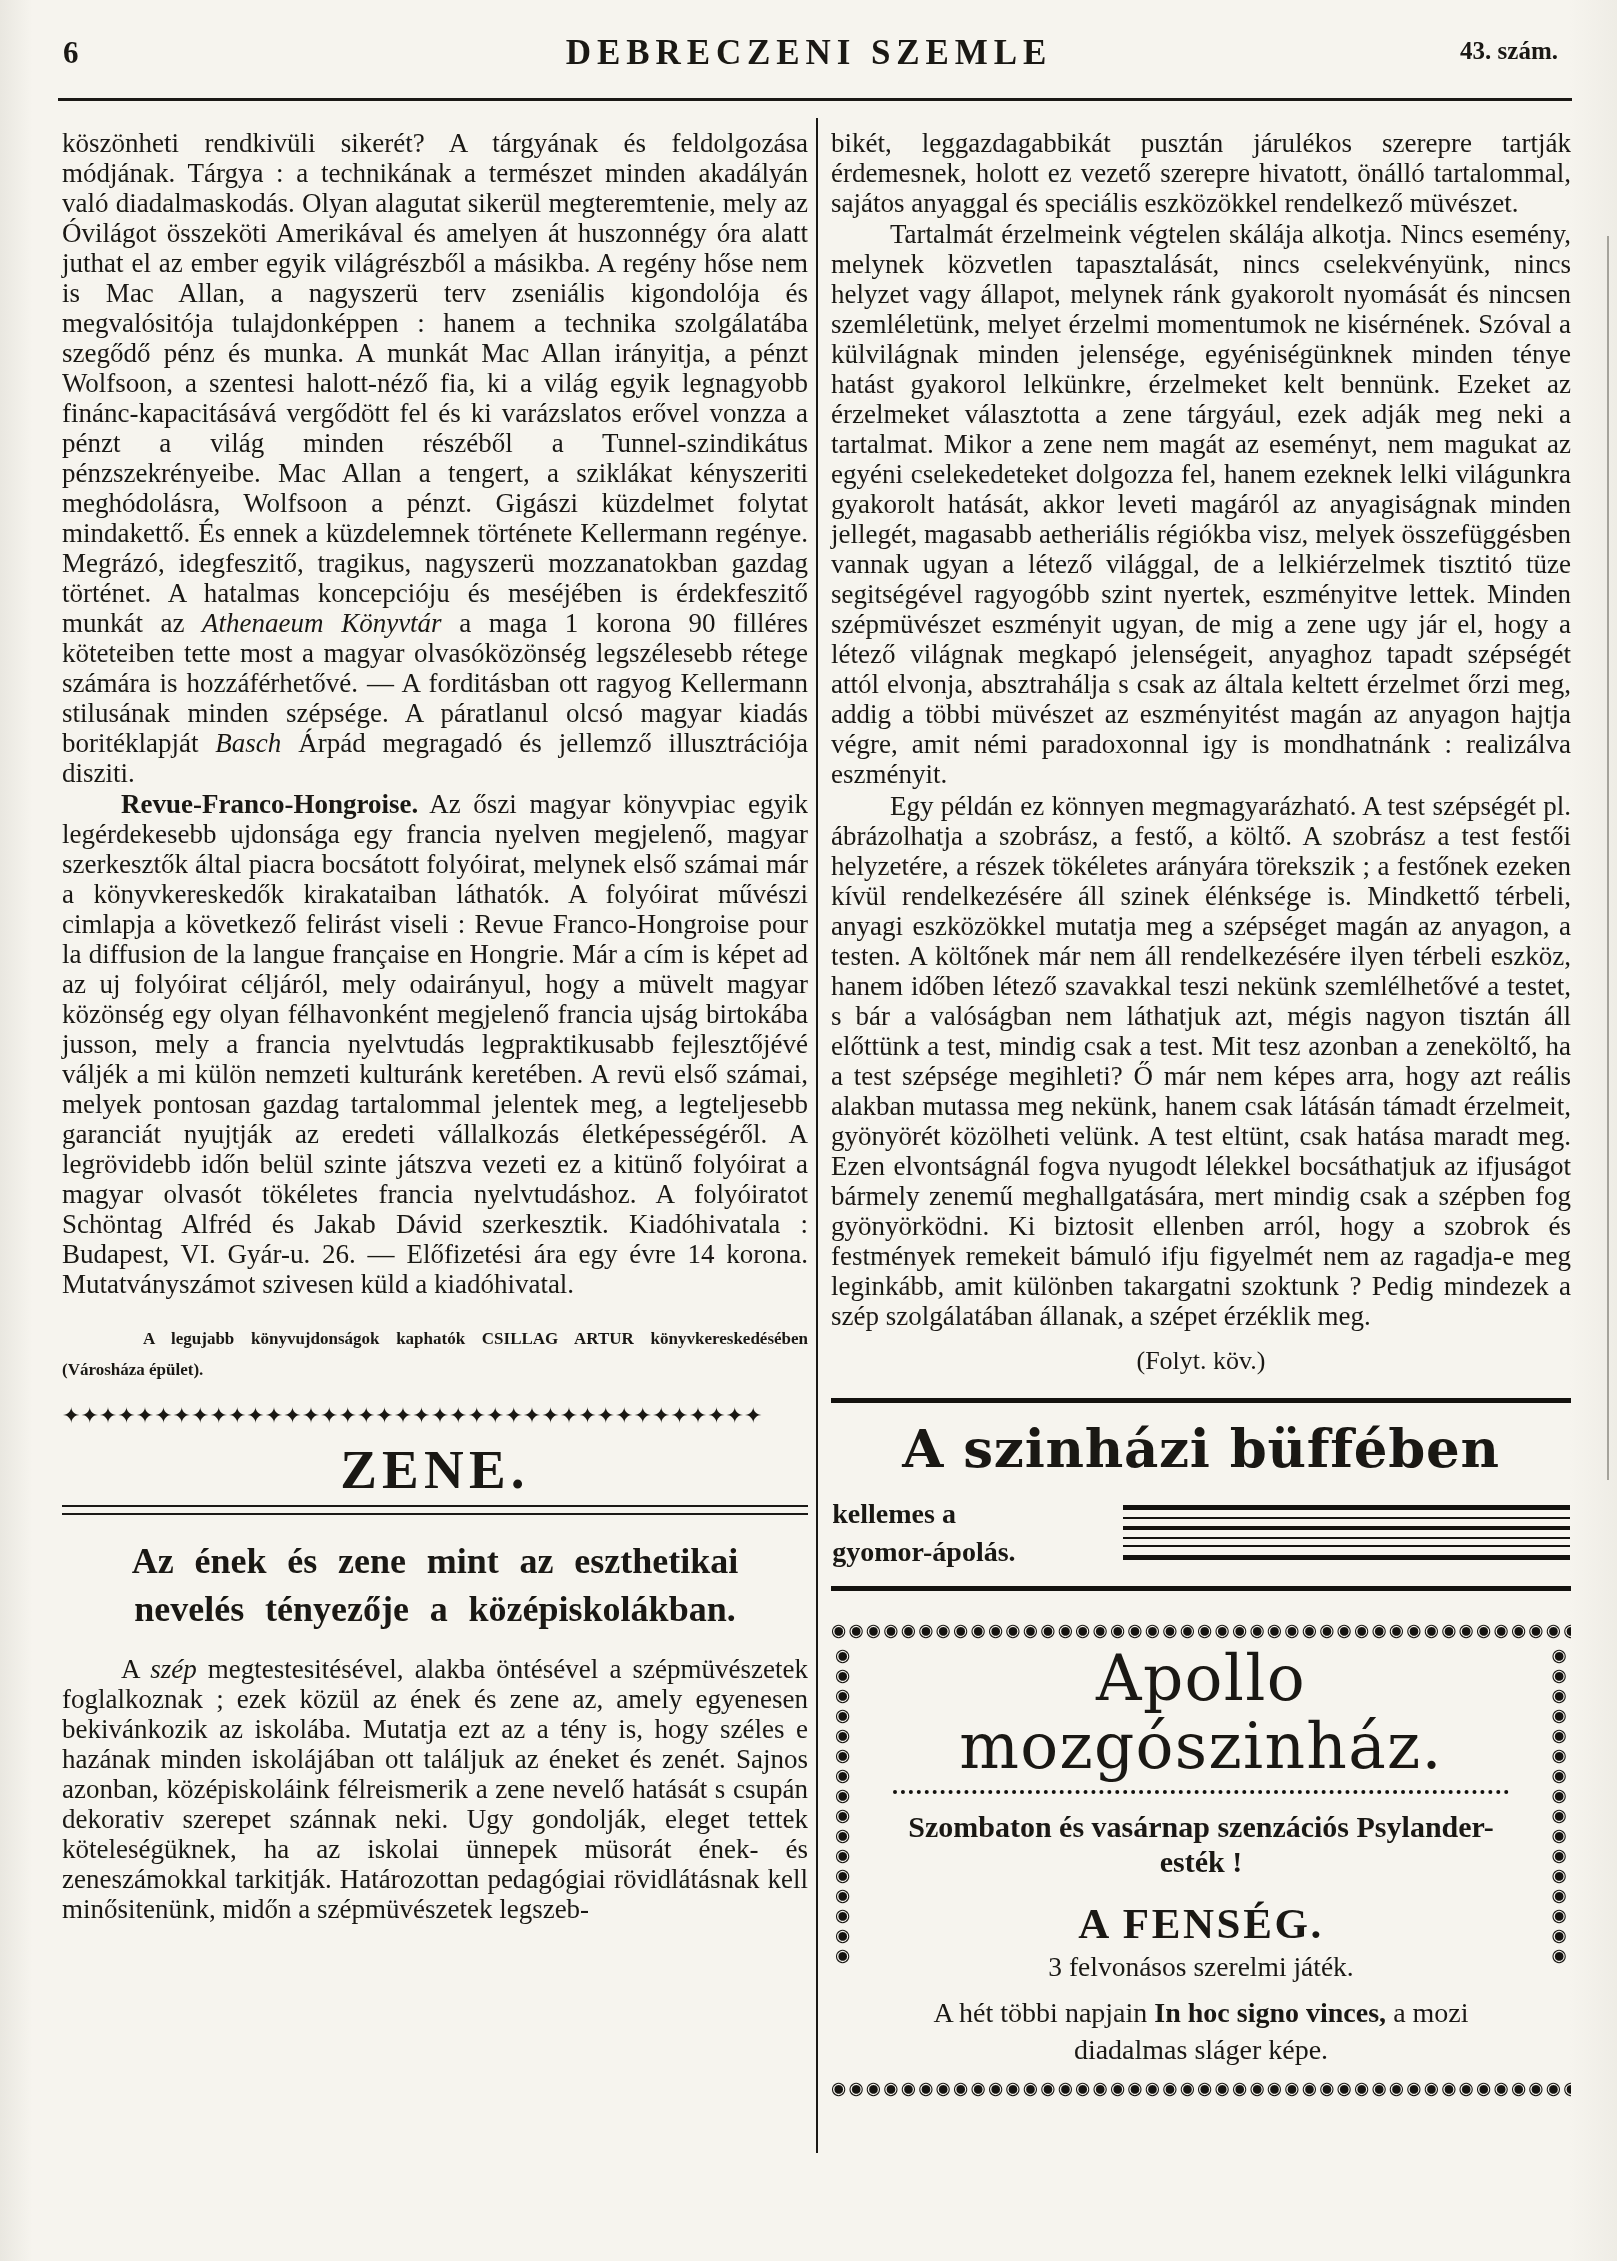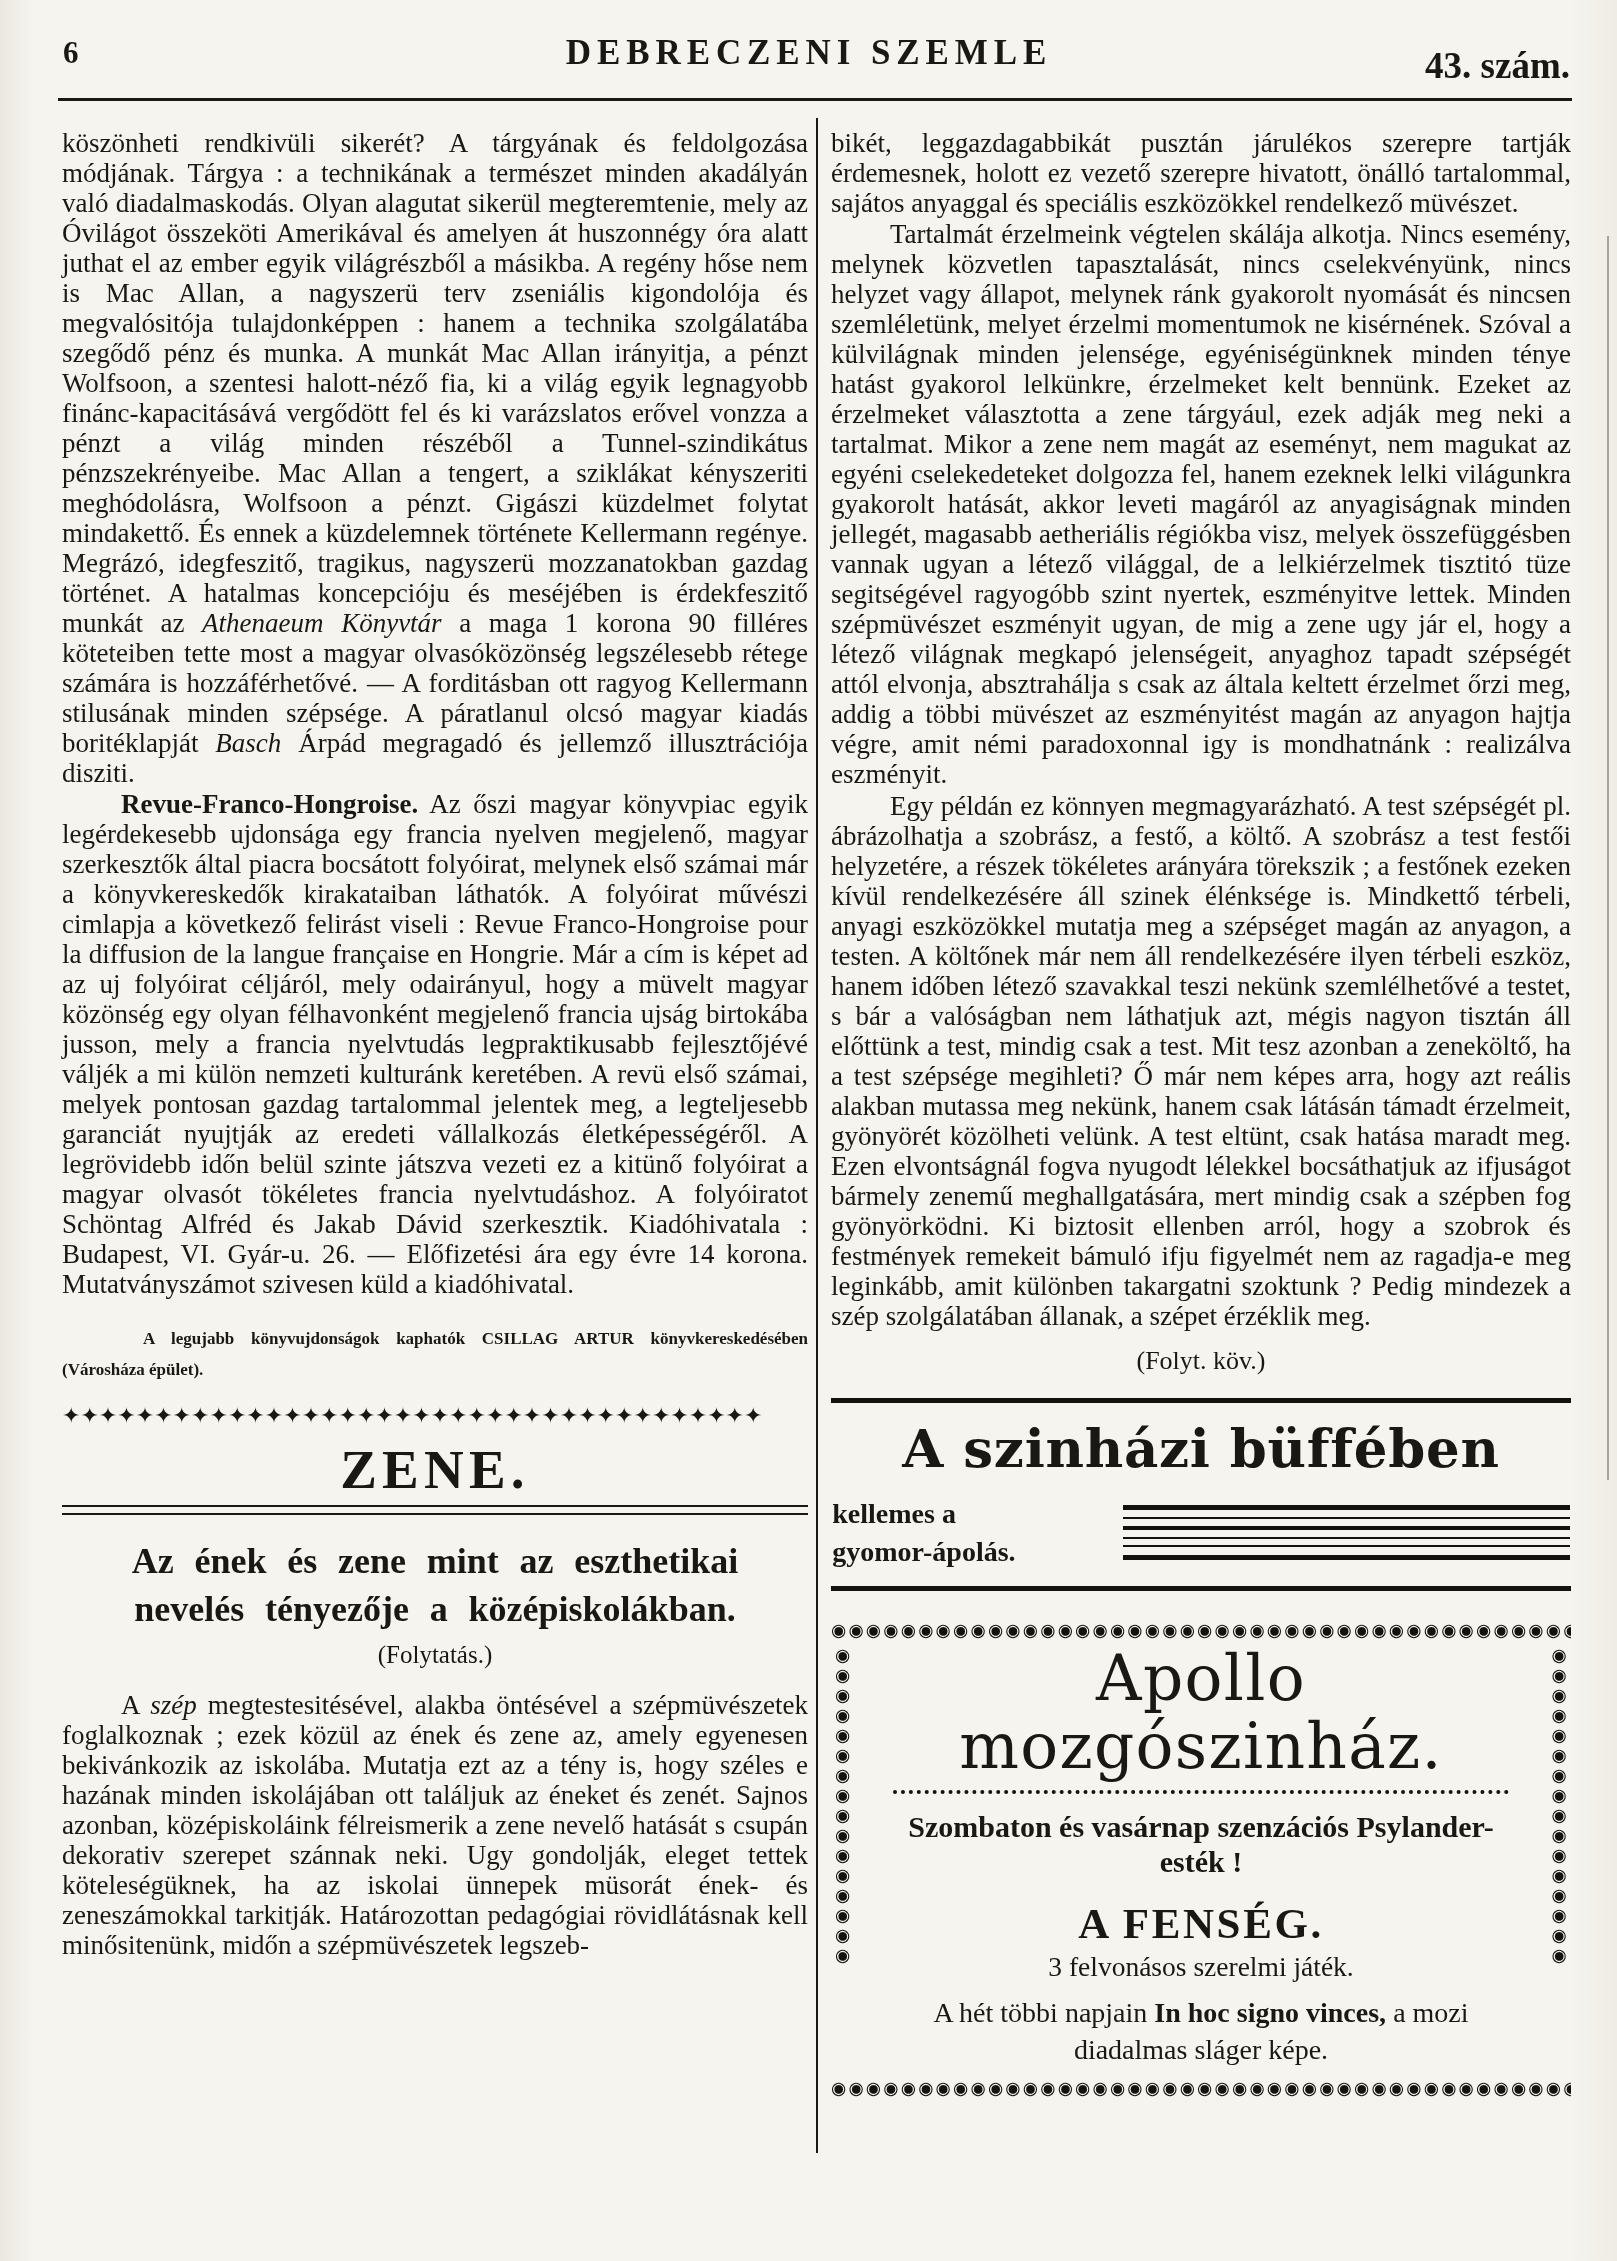--- a/index.html
+++ b/index.html
@@ -6,21 +6,21 @@
   .page{
     position:relative;
     width:1618px;height:2261px;
     background:linear-gradient(90deg,#e9e7e0 0,#f6f4ee 2%,#f6f4ee 97%,#eeece5 100%);
     color:#1a1814;
     font-family:"Liberation Serif","DejaVu Serif",serif;
     overflow:hidden;
   }
   .hdr-num{position:absolute;top:35px;left:63px;font-size:31px;font-weight:bold;}
   .hdr-title{position:absolute;top:33px;left:0;width:100%;text-align:center;font-size:35px;letter-spacing:5.9px;font-weight:bold;}
-  .hdr-issue{position:absolute;top:37px;right:48px;font-size:37px;font-weight:bold;margin-top:7px;}
+  .hdr-issue{position:absolute;top:37px;right:60px;font-size:25px;font-weight:bold;}
   .hdr-rule{position:absolute;top:98px;left:58px;right:46px;height:3.3px;background:#1b1916;}
   .col-divider{position:absolute;top:118px;left:816px;width:2px;height:2035px;background:#1b1916;}
   .edge-artifact{position:absolute;top:236px;left:1607px;width:2px;height:1244px;background:#4a463f;opacity:.45;}
 
   .col{position:absolute;top:128px;}
   .col-left{left:62px;width:746px;}
   .col-right{left:831px;width:740px;}
 
   .para{font-size:27px;line-height:30px;text-align:justify;margin:0;}
   .para+.para{margin-top:1.3px;}
@@ -82,21 +82,20 @@
 
   <div class="col col-left">
     <p class="para"><span>köszönheti rendkivüli sikerét? A tárgyának és feldolgozása módjának. Tárgya : a technikának a természet minden akadályán való diadalmaskodás. Olyan alagutat sikerül megteremtenie, mely az Óvilágot összeköti Amerikával és amelyen át huszonnégy óra alatt juthat el az ember egyik világrészből a másikba. A regény hőse nem is Mac Allan, a nagyszerü terv zseniális kigondolója és megvalósitója tulajdonképpen : hanem a technika szolgálatába szegődő pénz és munka. A munkát Mac Allan irányitja, a pénzt Wolfsoon, a szentesi halott-néző fia, ki a világ egyik legnagyobb finánc-kapacitásává vergődött fel és ki varázslatos erővel vonzza a pénzt a világ minden részéből a Tunnel-szindikátus pénzszekrényeibe. Mac Allan a tengert, a sziklákat kényszeriti meghódolásra, Wolfsoon a pénzt. Gigászi küzdelmet folytat mindakettő. És ennek a küzdelemnek története Kellermann regénye. Megrázó, idegfeszitő, tragikus, nagyszerü mozzanatokban gazdag történet. A hatalmas koncepcióju és meséjében is érdekfeszitő munkát az </span><span class="i">Athenaeum Könyvtár</span><span> a maga 1 korona 90 filléres köteteiben tette most a magyar olvasóközönség legszélesebb rétege számára is hozzáférhetővé. — A forditásban ott ragyog Kellermann stilusának minden szépsége. A páratlanul olcsó magyar kiadás boritéklapját </span><span class="i">Basch</span><span> Árpád megragadó és jellemző illusztrációja disziti.</span></p>
     <p class="para indent"><span class="b">Revue-Franco-Hongroise.</span><span> Az őszi magyar könyvpiac egyik legérdekesebb ujdonsága egy francia nyelven megjelenő, magyar szerkesztők által piacra bocsátott folyóirat, melynek első számai már a könyvkereskedők kirakataiban láthatók. A folyóirat művészi cimlapja a következő felirást viseli : Revue Franco-Hongroise pour la diffusion de la langue française en Hongrie. Már a cím is képet ad az uj folyóirat céljáról, mely odairányul, hogy a müvelt magyar közönség egy olyan félhavonként megjelenő francia ujság birtokába jusson, mely a francia nyelvtudás legpraktikusabb fejlesztőjévé váljék a mi külön nemzeti kulturánk keretében. A revü első számai, melyek pontosan gazdag tartalommal jelentek meg, a legteljesebb garanciát nyujtják az eredeti vállalkozás életképességéről. A legrövidebb időn belül szinte játszva vezeti ez a kitünő folyóirat a magyar olvasót tökéletes francia nyelvtudáshoz. A folyóiratot Schöntag Alfréd és Jakab Dávid szerkesztik. Kiadóhivatala : Budapest, VI. Gyár-u. 26. — Előfizetési ára egy évre 14 korona. Mutatványszámot szivesen küld a kiadóhivatal.</span></p>
     <p class="bookshop"><span class="b">A legujabb könyvujdonságok kaphatók CSILLAG ARTUR könyvkereskedésében (Városháza épület).</span></p>
     <div class="orn-row">✦✦✦✦✦✦✦✦✦✦✦✦✦✦✦✦✦✦✦✦✦✦✦✦✦✦✦✦✦✦✦✦✦✦✦✦✦✦</div>
     <div class="zene-head">ZENE.</div>
     <div class="dbl-rule"></div>
     <div class="art-title">Az ének és zene mint az eszthetikai</div>
     <div class="art-title" style="margin-top:0;">nevelés tényezője a középiskolákban.</div>
-    <div class="art-sub">(Folytatás.)</div>
     <p class="para indent zene-body"><span>A </span><span class="i">szép</span><span> megtestesitésével, alakba öntésével a szépmüvészetek foglalkoznak ; ezek közül az ének és zene az, amely egyenesen bekivánkozik az iskolába. Mutatja ezt az a tény is, hogy széles e hazának minden iskolájában ott találjuk az éneket és zenét. Sajnos azonban, középiskoláink félreismerik a zene nevelő hatását s csupán dekorativ szerepet szánnak neki. Ugy gondolják, eleget tettek köteleségüknek, ha az iskolai ünnepek müsorát ének- és zeneszámokkal tarkitják. Határozottan pedagógiai rövidlátásnak kell minősitenünk, midőn a szépmüvészetek legszeb-</span></p>
   </div>
 
   <div class="col col-right">
     <p class="para"><span>bikét, leggazdagabbikát pusztán járulékos szerepre tartják érdemesnek, holott ez vezető szerepre hivatott, önálló tartalommal, sajátos anyaggal és speciális eszközökkel rendelkező müvészet.</span></p>
     <p class="para indent"><span>Tartalmát érzelmeink végtelen skálája alkotja. Nincs esemény, melynek közvetlen tapasztalását, nincs cselekvényünk, nincs helyzet vagy állapot, melynek ránk gyakorolt nyomását és nincsen szemléletünk, melyet érzelmi momentumok ne kisérnének. Szóval a külvilágnak minden jelensége, egyéniségünknek minden ténye hatást gyakorol lelkünkre, érzelmeket kelt bennünk. Ezeket az érzelmeket választotta a zene tárgyául, ezek adják meg neki a tartalmat. Mikor a zene nem magát az eseményt, nem magukat az egyéni cselekedeteket dolgozza fel, hanem ezeknek lelki világunkra gyakorolt hatását, akkor leveti magáról az anyagiságnak minden jellegét, magasabb aetheriális régiókba visz, melyek összefüggésben vannak ugyan a létező világgal, de a lelkiérzelmek tisztitó tüze segitségével ragyogóbb szint nyertek, eszményitve lettek. Minden szépmüvészet eszményit ugyan, de mig a zene ugy jár el, hogy a létező világnak megkapó jelenségeit, anyaghoz tapadt szépségét attól elvonja, absztrahálja s csak az általa keltett érzelmet őrzi meg, addig a többi müvészet az eszményitést magán az anyagon hajtja végre, amit némi paradoxonnal igy is mondhatnánk : realizálva eszményit.</span></p>
     <p class="para indent"><span>Egy példán ez könnyen megmagyarázható. A test szépségét pl. ábrázolhatja a szobrász, a festő, a költő. A szobrász a test festői helyzetére, a részek tökéletes arányára törekszik ; a festőnek ezeken kívül rendelkezésére áll szinek élénksége is. Mindkettő térbeli, anyagi eszközökkel mutatja meg a szépséget magán az anyagon, a testen. A költőnek már nem áll rendelkezésére ilyen térbeli eszköz, hanem időben létező szavakkal teszi nekünk szemlélhetővé a testet, s bár a valóságban nem láthatjuk azt, mégis nagyon tisztán áll előttünk a test, mindig csak a test. Mit tesz azonban a zeneköltő, ha a test szépsége megihleti? Ő már nem képes arra, hogy azt reális alakban mutassa meg nekünk, hanem csak látásán támadt érzelmeit, gyönyörét közölheti velünk. A test eltünt, csak hatása maradt meg. Ezen elvontságnál fogva nyugodt lélekkel bocsáthatjuk az ifjuságot bármely zenemű meghallgatására, mert mindig csak a szépben fog gyönyörködni. Ki biztosit ellenben arról, hogy a szobrok és festmények remekeit bámuló ifju figyelmét nem az ragadja-e meg leginkább, amit különben takargatni szoktunk ? Pedig mindezek a szép szolgálatában állanak, a szépet érzéklik meg.</span></p>
     <div class="folyt">(Folyt. köv.)</div>
 
     <div class="buffet">

